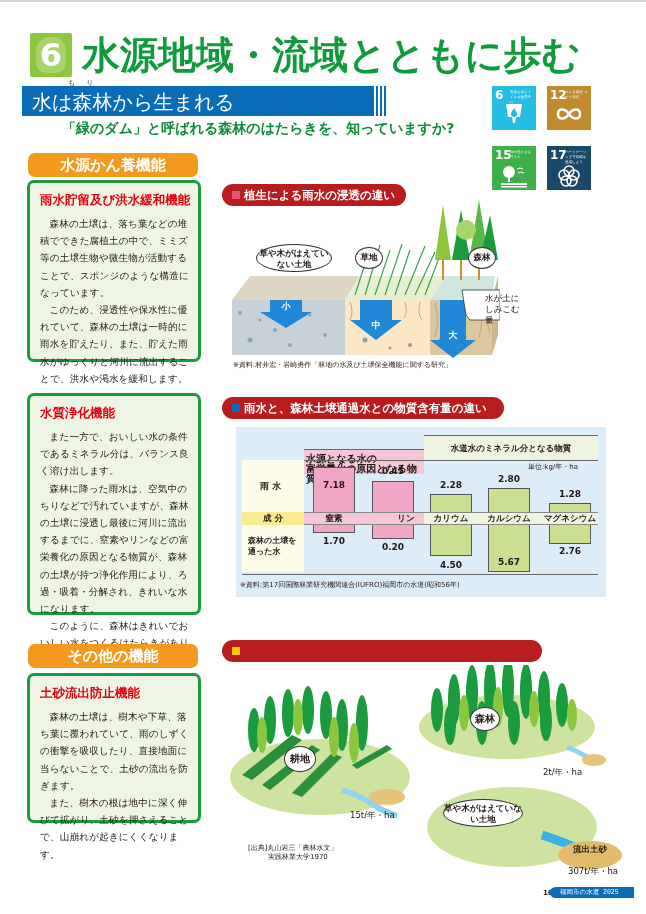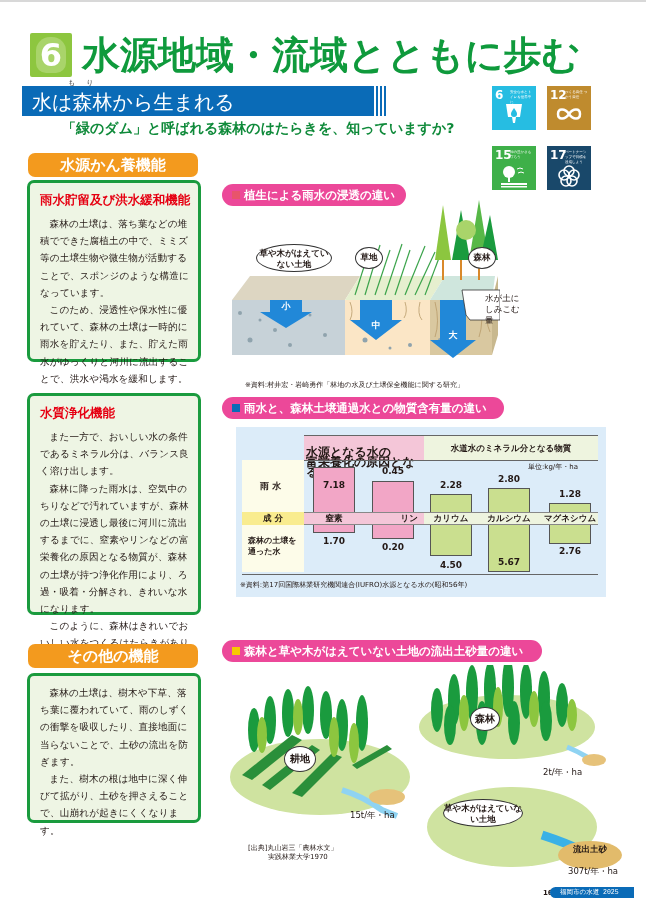--- a/index.html
+++ b/index.html
@@ -30,29 +30,29 @@
 
   
   .orange-head { height: 24px; background: #f39a1e; border-radius: 7px; color: #ffffff; font-size: 15px; font-weight: bold; text-align: center; line-height: 24px; }
 
   
   .gbox { border: 3px solid #1a9b3e; border-radius: 7px; background: #eef5e4; padding: 8px 7px 6px 10px; }
   .gbox h3 { color: #e60012; font-size: 12.5px; font-weight: bold; line-height: 18px; margin-bottom: 6px; }
   .gbox p { font-size: 9.6px; line-height: 17.2px; color: #231815; text-indent: 1em; letter-spacing: 0.15px; }
 
   
-  .pill { height: 22px; background: #ec4899; border-radius: 11px; color: #ffffff; font-size: 11.5px; font-weight: bold; line-height: 22px; padding-left: 10px; white-space: nowrap; }
+  .pill { height: 22px; background: #b91c1c; border-radius: 11px; color: #ffffff; font-size: 11.5px; font-weight: bold; line-height: 22px; padding-left: 10px; white-space: nowrap; }
   .pill .sq { display: inline-block; width: 8px; height: 8px; margin-right: 4px; vertical-align: 0px; }
   .bubble { position: absolute; background: #ffffff; border: 1.5px solid #333; border-radius: 50%; font-size: 8.5px; font-weight: bold; text-align: center; color: #231815; }
   .arrow-lbl { position: absolute; color: #ffffff; font-size: 9px; font-weight: bold; text-align: center; }
   .caption { font-size: 7px; color: #231815; white-space: nowrap; }
 
   
   .chart-bg { left: 236px; top: 427px; width: 370px; height: 170px; background: #dcecf9; }
-  .col-head-pink { left: 304px; top: 435px; width: 120px; height: 25px; background: #f4c6d8; border-top: 1px solid #666; font-size: 12px; font-weight: bold; line-height: 10px; padding: 11px 2px; }
+  .col-head-pink { left: 304px; top: 449px; width: 120px; height: 25px; background: #f4c6d8; border-top: 1px solid #666; font-size: 10px; font-weight: bold; line-height: 10px; padding: 4px 2px; }
   .col-head-green { left: 424px; top: 435px; width: 174px; height: 25px; background: #eef4df; border-top: 1px solid #666; font-size: 8.5px; font-weight: bold; text-align: center; line-height: 25px; }
   .left-col { left: 242px; top: 460px; width: 62px; height: 112px; background: #fdfce9; }
   .row-band { top: 512px; height: 13px; font-size: 8.5px; font-weight: bold; text-align: center; line-height: 13px; }
   .bar { position: absolute; border: 1px solid #555; }
   .bar-pink { background: #f2a6c6; }
   .bar-green { background: #cadf8f; }
   .val { position: absolute; font-size: 9px; font-weight: bold; text-align: center; width: 50px; }
   .label-sm { position: absolute; font-size: 8.5px; color: #231815; white-space: nowrap; }
 
   
@@ -126,20 +126,21 @@
 <div class="abs gbox" style="left:27px;top:393px;width:174px;height:222px;">
   <h3>水質浄化機能</h3>
   <p>また一方で、おいしい水の条件であるミネラル分は、バランス良く溶け出します。</p>
   <p>森林に降った雨水は、空気中のちりなどで汚れていますが、森林の土壌に浸透し最後に河川に流出するまでに、窒素やリンなどの富栄養化の原因となる物質が、森林の土壌が持つ浄化作用により、ろ過・吸着・分解され、きれいな水になります。</p>
   <p>このように、森林はきれいでおいしい水をつくるはたらきがあります。</p>
 </div>
 
 <div class="abs orange-head" style="left:28px;top:644px;width:170px;">その他の機能</div>
 
 <div class="abs gbox" style="left:27px;top:673px;width:174px;height:150px;">
+  <h3>土砂流出防止機能</h3>
   <p>森林の土壌は、樹木や下草、落ち葉に覆われていて、雨のしずくの衝撃を吸収したり、直接地面に当らないことで、土砂の流出を防ぎます。</p>
   <p>また、樹木の根は地中に深く伸びて拡がり、土砂を押さえることで、山崩れが起きにくくなります。</p>
 </div>
 
 <div class="abs pill" style="left:222px;top:184px;width:184px;">
   <span class="sq" style="background:#e8546b"></span><span>植生による雨水の浸透の違い</span>
 </div>
 
 <svg class="abs" style="left:230px;top:200px" width="270" height="160" viewBox="0 0 270 160">
 
@@ -200,21 +201,21 @@
 
   <polygon points="232,90 270,90 270,120 240,120 236,115" fill="#fff" stroke="#333" stroke-width="0.8"></polygon>
 </svg>
 <div class="bubble" style="left:256px;top:244px;width:76px;height:28px;line-height:11px;padding-top:3px;">草や木がはえていない土地</div>
 <div class="bubble" style="left:355px;top:247px;width:28px;height:22px;line-height:19px;">草地</div>
 <div class="bubble" style="left:468px;top:247px;width:28px;height:22px;line-height:19px;">森林</div>
 <div class="arrow-lbl" style="left:276px;top:300px;width:20px;">小</div>
 <div class="arrow-lbl" style="left:366px;top:319px;width:20px;">中</div>
 <div class="arrow-lbl" style="left:443px;top:329px;width:20px;">大</div>
 <div class="abs" style="left:485px;top:293px;width:40px;font-size:8.5px;line-height:11px;">水が土にしみこむ量</div>
-<div class="abs caption" style="left:245px;top:360px;margin-top:20px;">※資料:村井宏・岩崎勇作「林地の水及び土壌保全機能に関する研究」</div>
+<div class="abs caption" style="left:233px;top:360px;">※資料:村井宏・岩崎勇作「林地の水及び土壌保全機能に関する研究」</div>
 
 <div class="abs pill" style="left:222px;top:397px;width:282px;">
   <span class="sq" style="background:#0a6bb7"></span><span>雨水と、森林土壌通過水との物質含有量の違い</span>
 </div>
 
 <div class="abs chart-bg"></div>
 <div class="abs col-head-pink">
   <div>水源となる水の</div>
   <div>富栄養化の原因となる物質</div>
 </div>
@@ -234,41 +235,41 @@
 <div class="bar bar-pink" style="left:313px;top:520px;width:42px;height:13px;"></div>
 <div class="bar bar-pink" style="left:372px;top:520px;width:42px;height:19px;"></div>
 <div class="bar bar-green" style="left:430px;top:520px;width:42px;height:36px;"></div>
 <div class="bar bar-green" style="left:488px;top:520px;width:42px;height:52px;"></div>
 <div class="bar bar-green" style="left:549px;top:520px;width:42px;height:24px;"></div>
 
 <div class="abs row-band" style="left:242px;width:62px;background:#f9ec8f;">成 分</div>
 <div class="abs row-band" style="left:304px;width:120px;background:#f4c6d8;border-top:1px solid #888;border-bottom:1px solid #888;"></div>
 <div class="abs row-band" style="left:424px;width:174px;background:#eef4df;border-top:1px solid #888;border-bottom:1px solid #888;"></div>
 <div class="abs row-band" style="left:309px;width:50px;">窒素</div>
-<div class="abs row-band" style="left:368px;width:50px;text-align:right;">リン</div>
+<div class="abs row-band" style="left:381px;width:50px;">リン</div>
 <div class="abs row-band" style="left:426px;width:50px;">カリウム</div>
 <div class="abs row-band" style="left:484px;width:50px;">カルシウム</div>
 <div class="abs row-band" style="left:543px;width:54px;">マグネシウム</div>
 
 <div class="val" style="left:309px;top:480px;">7.18</div>
 <div class="val" style="left:368px;top:466px;">0.45</div>
 <div class="val" style="left:426px;top:480px;">2.28</div>
 <div class="val" style="left:484px;top:474px;">2.80</div>
 <div class="val" style="left:545px;top:489px;">1.28</div>
 <div class="val" style="left:309px;top:536px;">1.70</div>
 <div class="val" style="left:368px;top:542px;">0.20</div>
 <div class="val" style="left:426px;top:560px;">4.50</div>
 <div class="val" style="left:484px;top:557px;">5.67</div>
 <div class="val" style="left:545px;top:546px;">2.76</div>
 
 <div class="abs" style="left:242px;top:574px;width:356px;height:1px;background:#666;"></div>
-<div class="abs caption" style="left:240px;top:580px;">※資料:第17回国際林業研究機関連合(IUFRO)水源となる水の(昭和56年)</div>
+<div class="abs caption" style="left:240px;top:580px;">※資料:第17回国際林業研究機関連合(IUFRO)福岡市の水道(昭和56年)</div>
 
 <div class="abs pill" style="left:222px;top:640px;width:320px;">
-  <span class="sq" style="background:#f7c800"></span><span>森林と草や木がはえていない土地の流出土砂量の違い</span>
+  <span class="sq" style="background:#f7c800"></span>
 </div>
 
 <svg class="abs" style="left:222px;top:665px" width="424" height="215" viewBox="0 0 424 215">
 
   <ellipse cx="98" cy="112" rx="90" ry="38" fill="#cfe3a0"></ellipse>
   <g fill="#2a8f3a">
     <polygon points="20,110 70,70 80,75 30,115"></polygon>
     <polygon points="40,120 90,80 98,85 48,125"></polygon>
     <polygon points="70,128 110,88 120,92 80,132"></polygon>
     <polygon points="130,100 165,80 170,84 135,104"></polygon>

